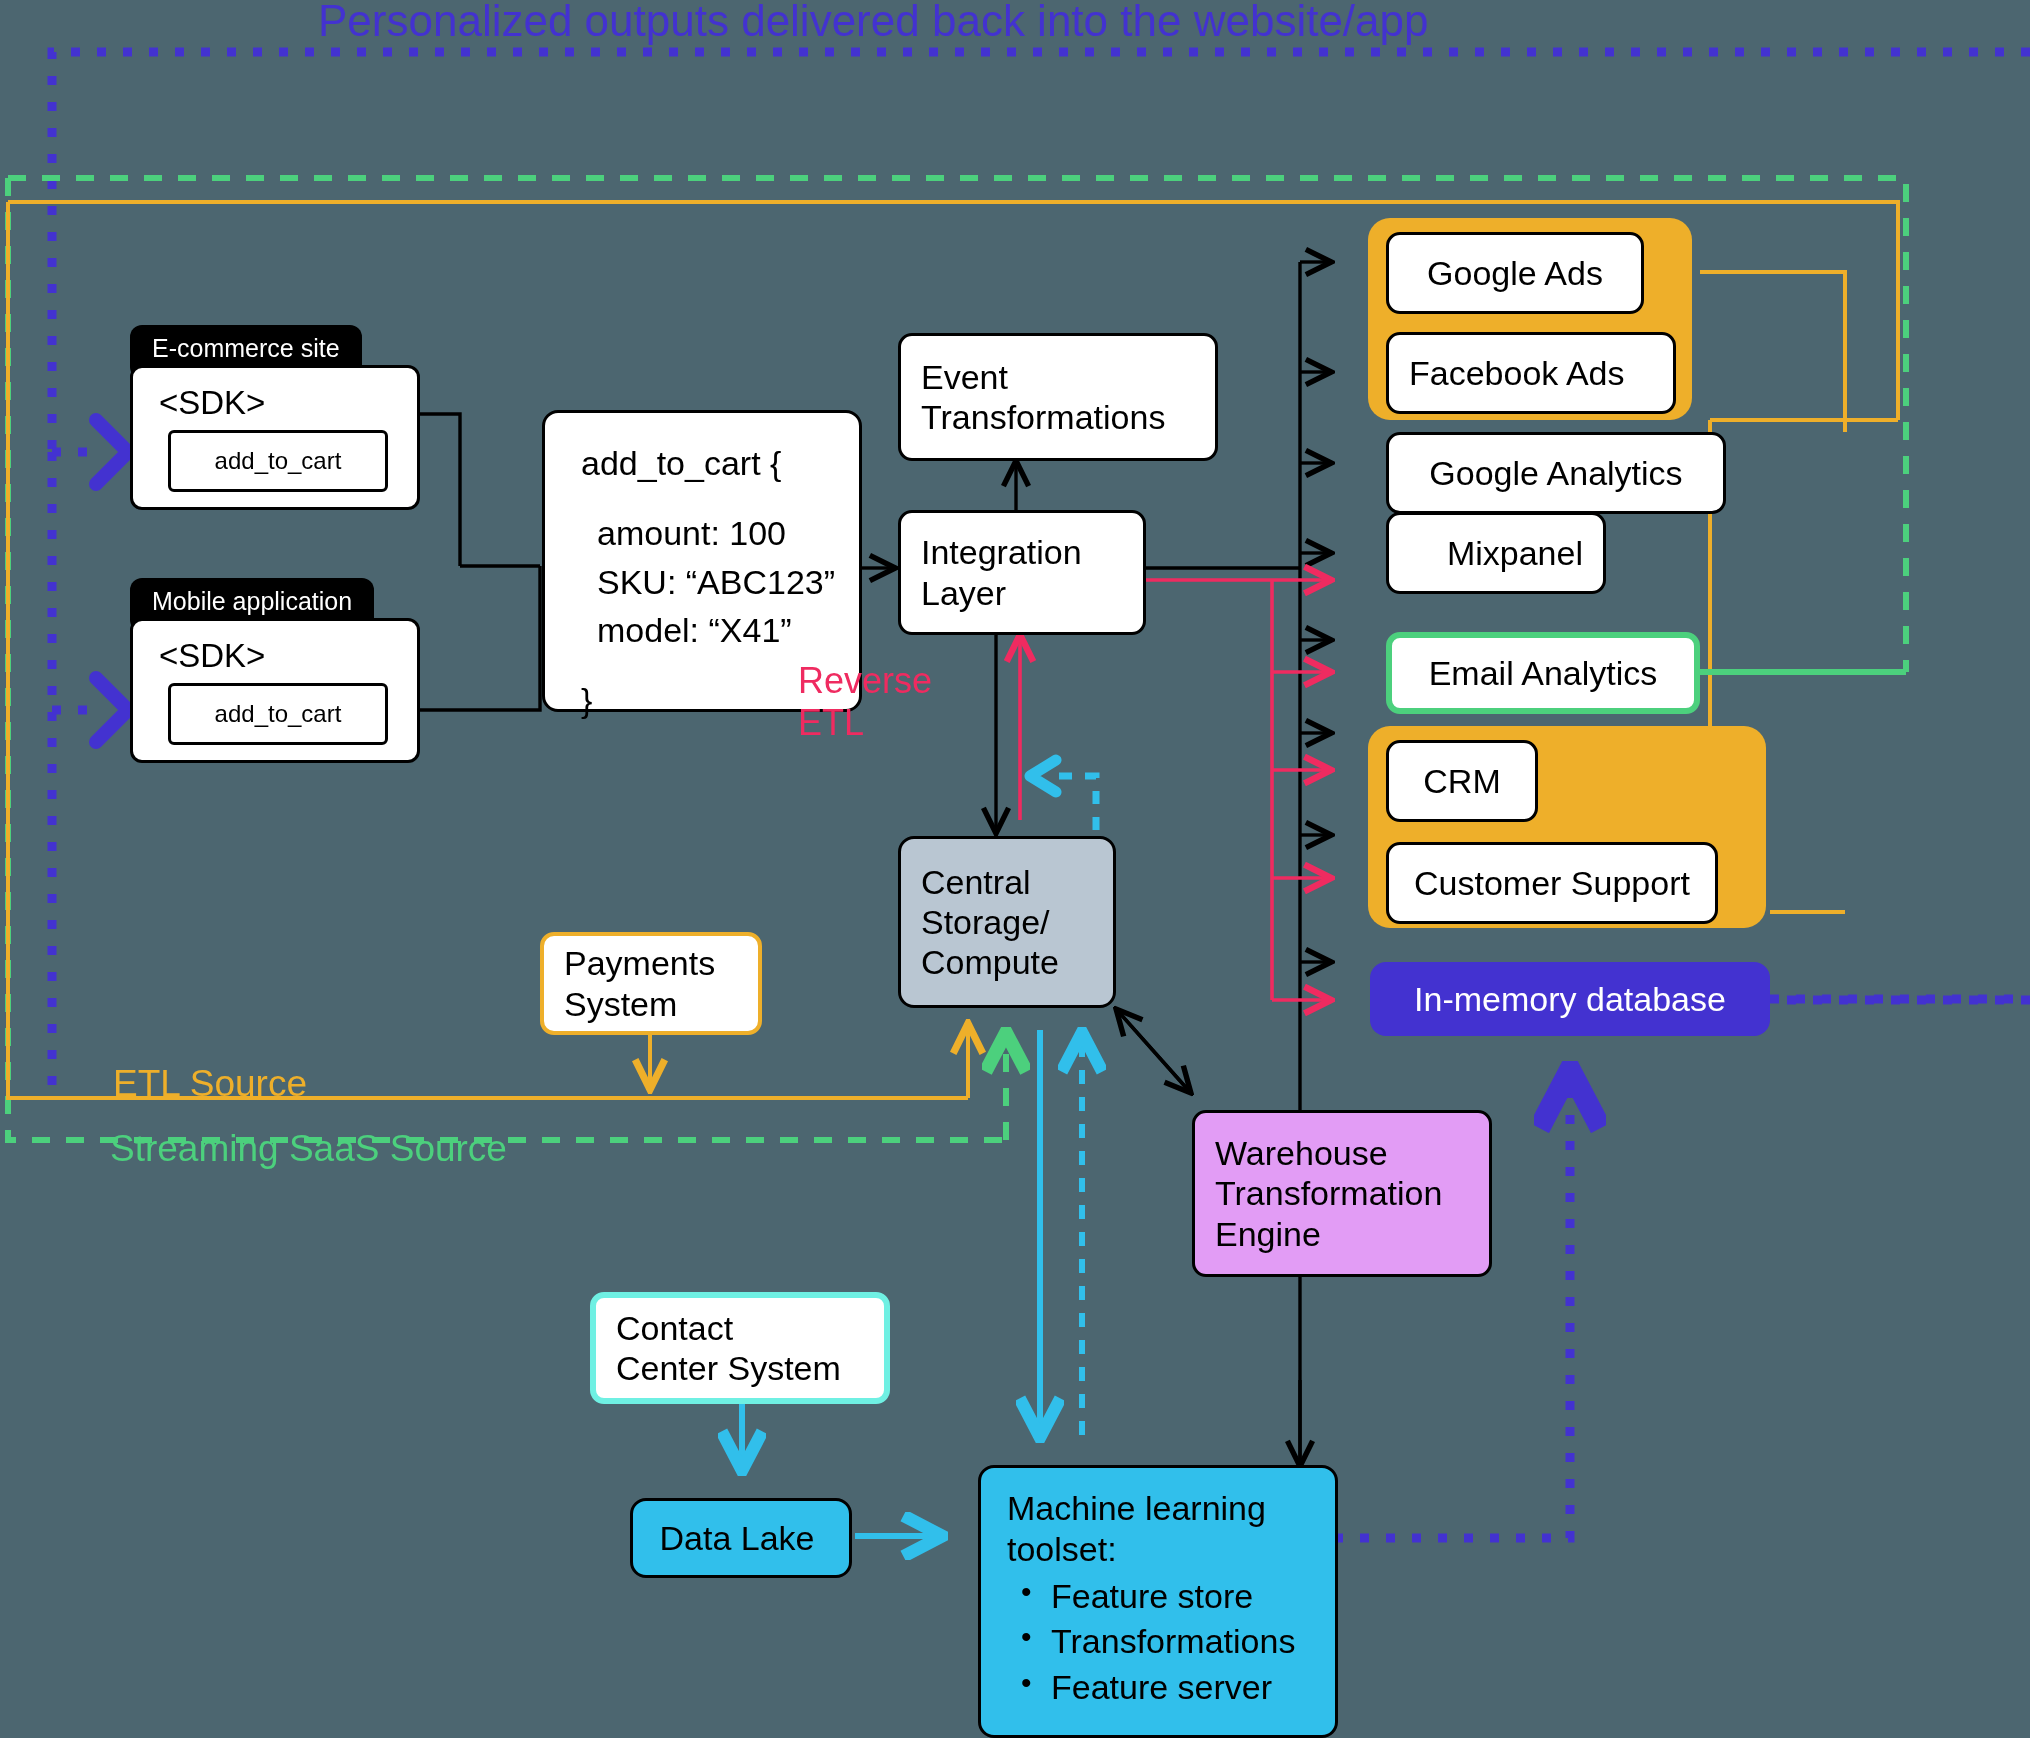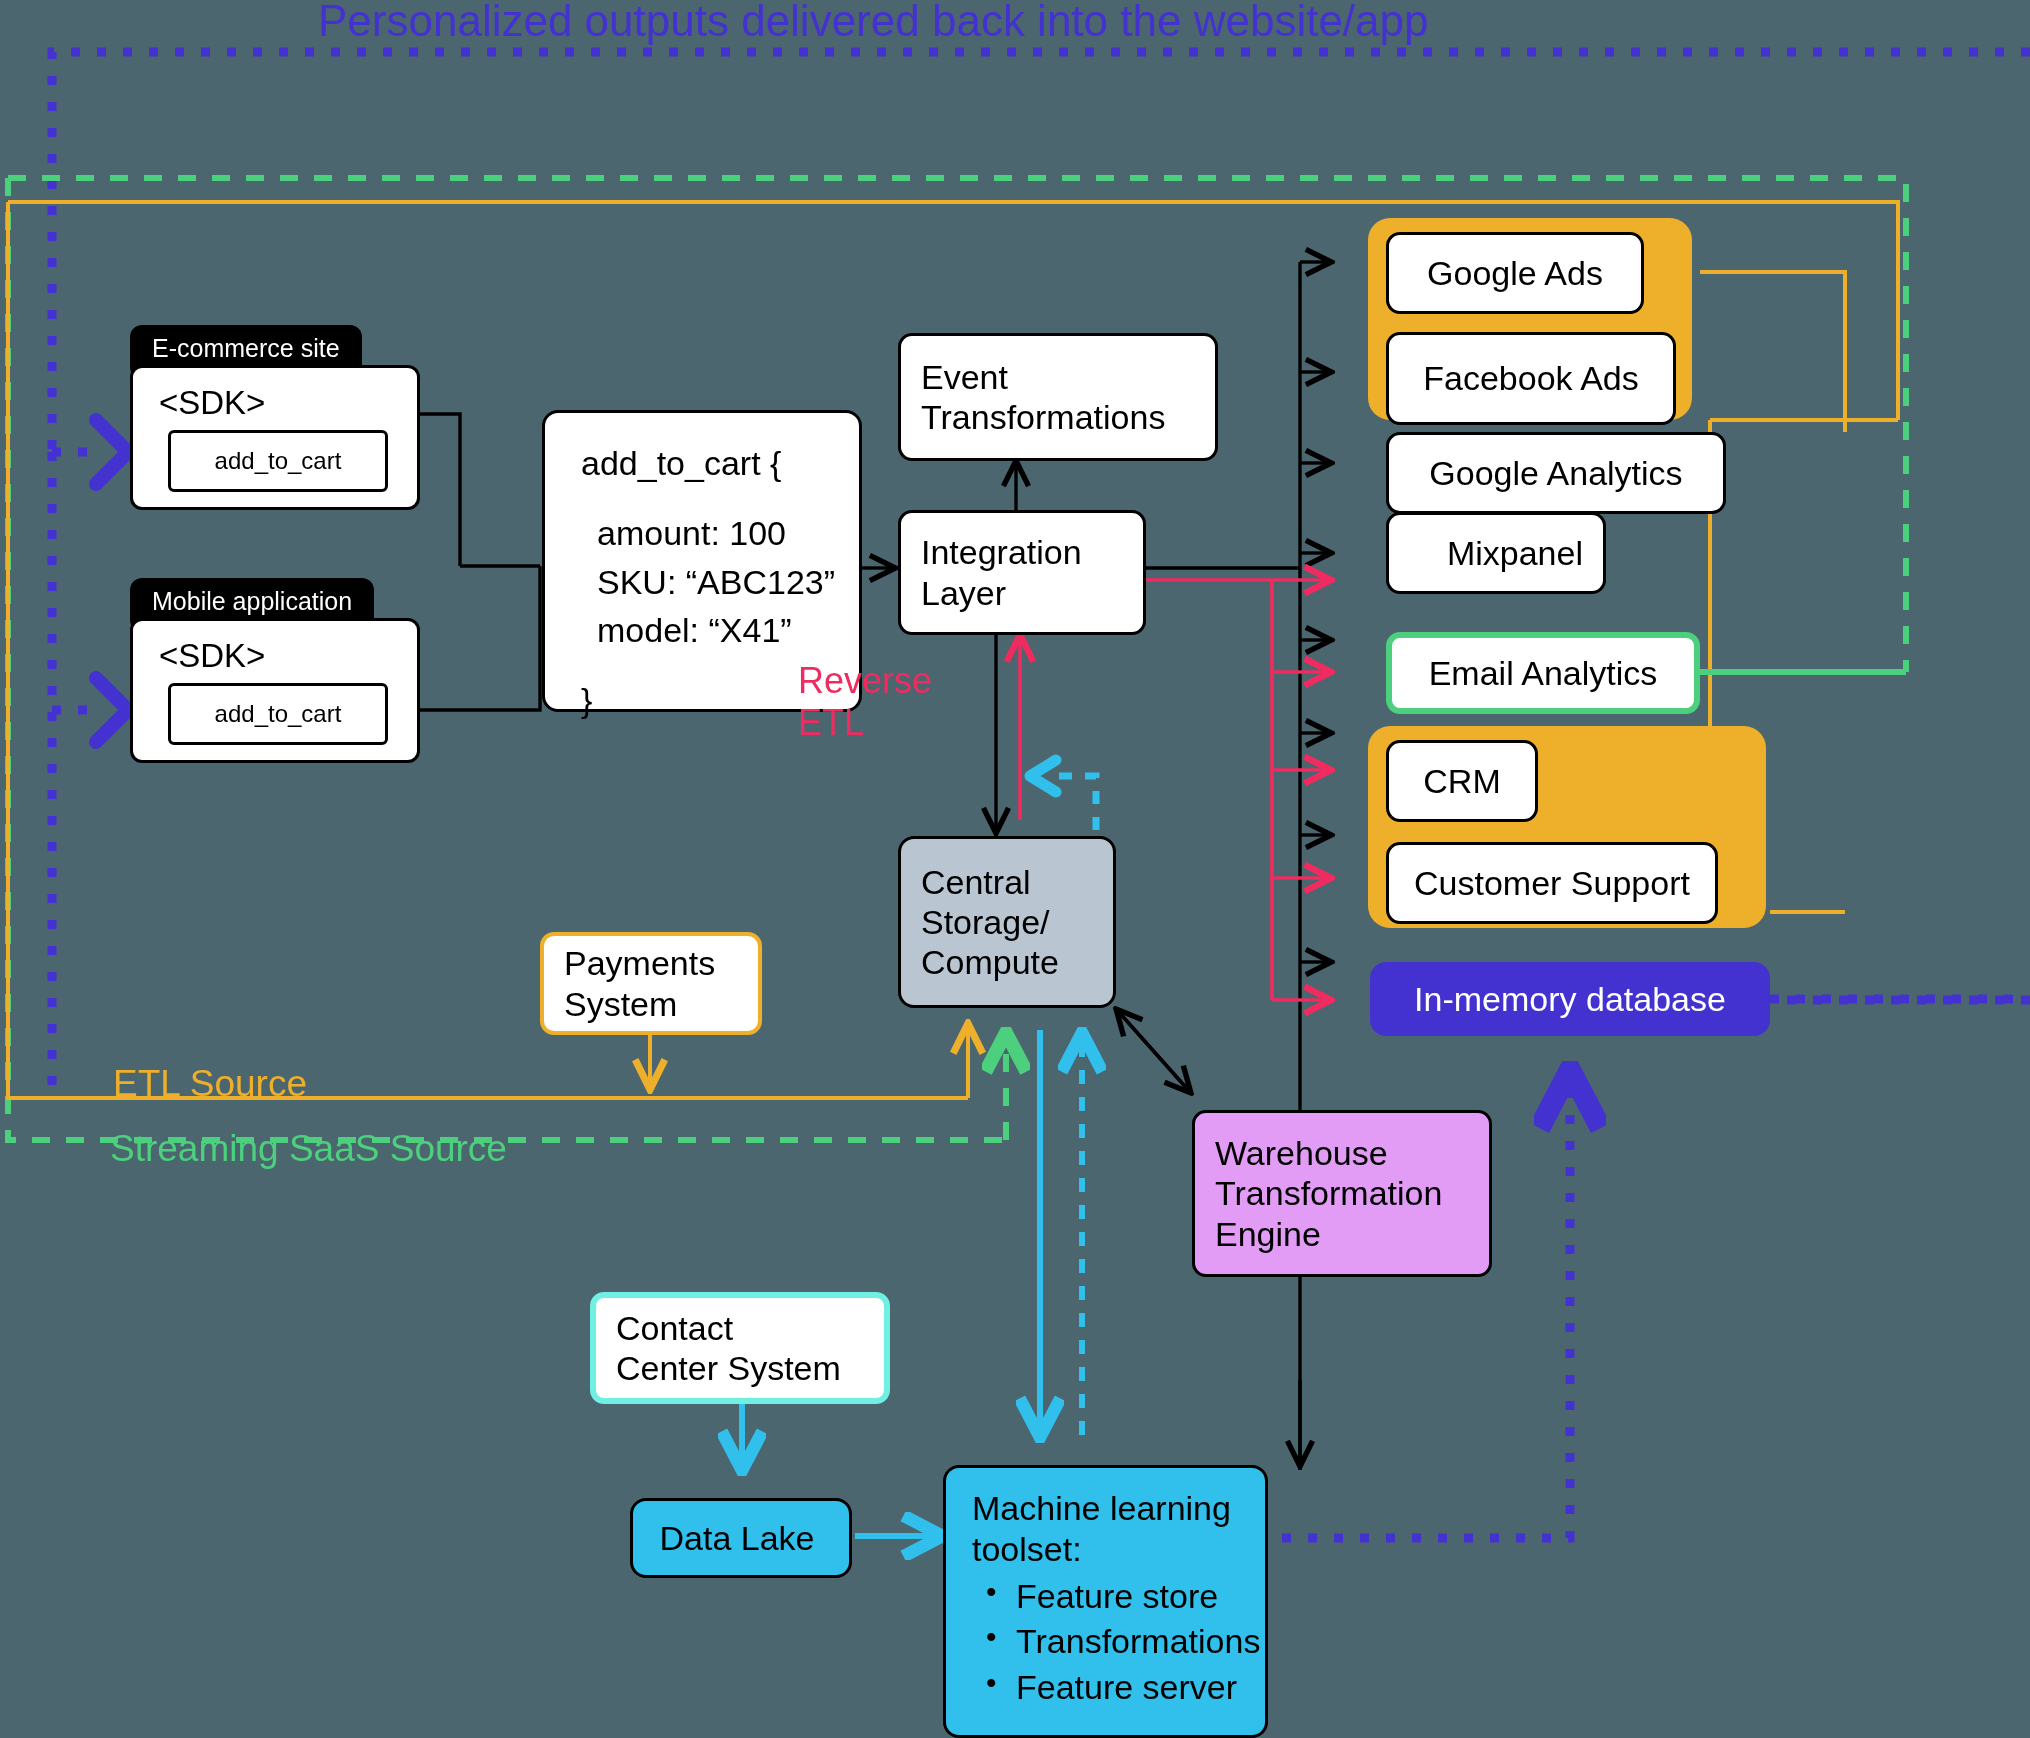--- a/index.html
+++ b/index.html
@@ -308,39 +308,39 @@
   </div>
 
   <div class="node wbox fill-cyan" style="left:630px;top:1498px;width:222px;height:80px;justify-content:center;">
     <span>Data Lake</span>
   </div>
 
   <div class="node fill-indigo" style="left:1370px;top:962px;width:400px;height:74px;display:flex;align-items:center;justify-content:center;font-size:34px;">
     <span>In-memory database</span>
   </div>
 
-  <div class="node fill-cyan ml" style="left:943px;top:1465px;width:325px;height:273px;">
+  <div class="node fill-cyan ml" style="left:978px;top:1465px;width:360px;height:273px;">
     <div class="hdr">Machine learning</div>
     <div class="hdr">toolset:</div>
     <ul>
       <li>Feature store</li>
       <li>Transformations</li>
       <li>Feature server</li>
     </ul>
   </div>
 
   <div class="grp-orange" style="left:1368px;top:218px;width:324px;height:202px;"></div>
 
   <div class="grp-orange" style="left:1368px;top:726px;width:398px;height:202px;"></div>
 
   <div class="node wbox" style="left:1386px;top:232px;width:258px;height:82px;justify-content:center;">
     <span>Google Ads</span>
   </div>
 
-  <div class="node wbox" style="left:1386px;top:332px;width:290px;height:93px;justify-content:center;">
+  <div class="node wbox" style="left:1386px;top:332px;width:290px;height:82px;justify-content:flex-start;">
     <span>Facebook Ads</span>
   </div>
 
   <div class="node wbox" style="left:1386px;top:432px;width:340px;height:82px;justify-content:center;">
     <span>Google Analytics</span>
   </div>
 
   <div class="node wbox" style="left:1386px;top:512px;width:220px;height:82px;justify-content:flex-end;">
     <span>Mixpanel</span>
   </div>

